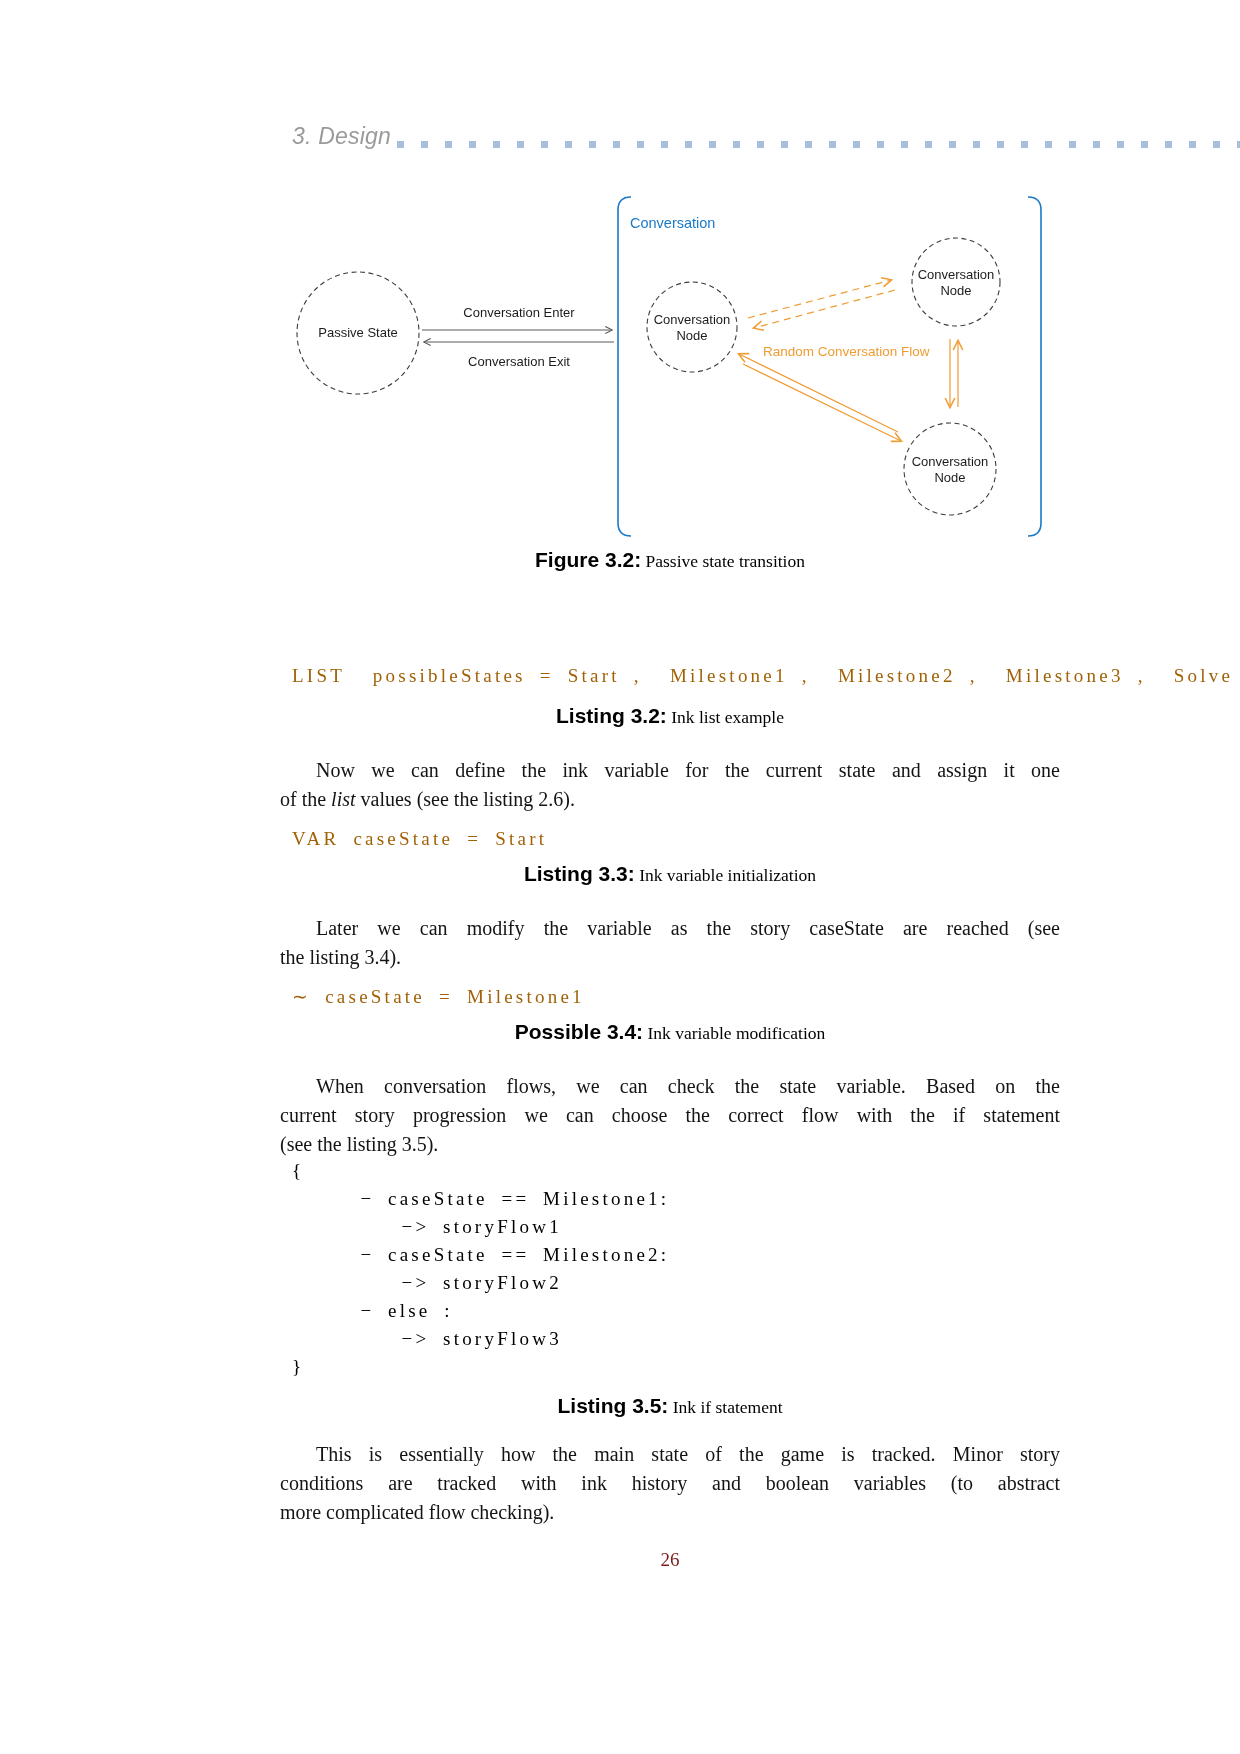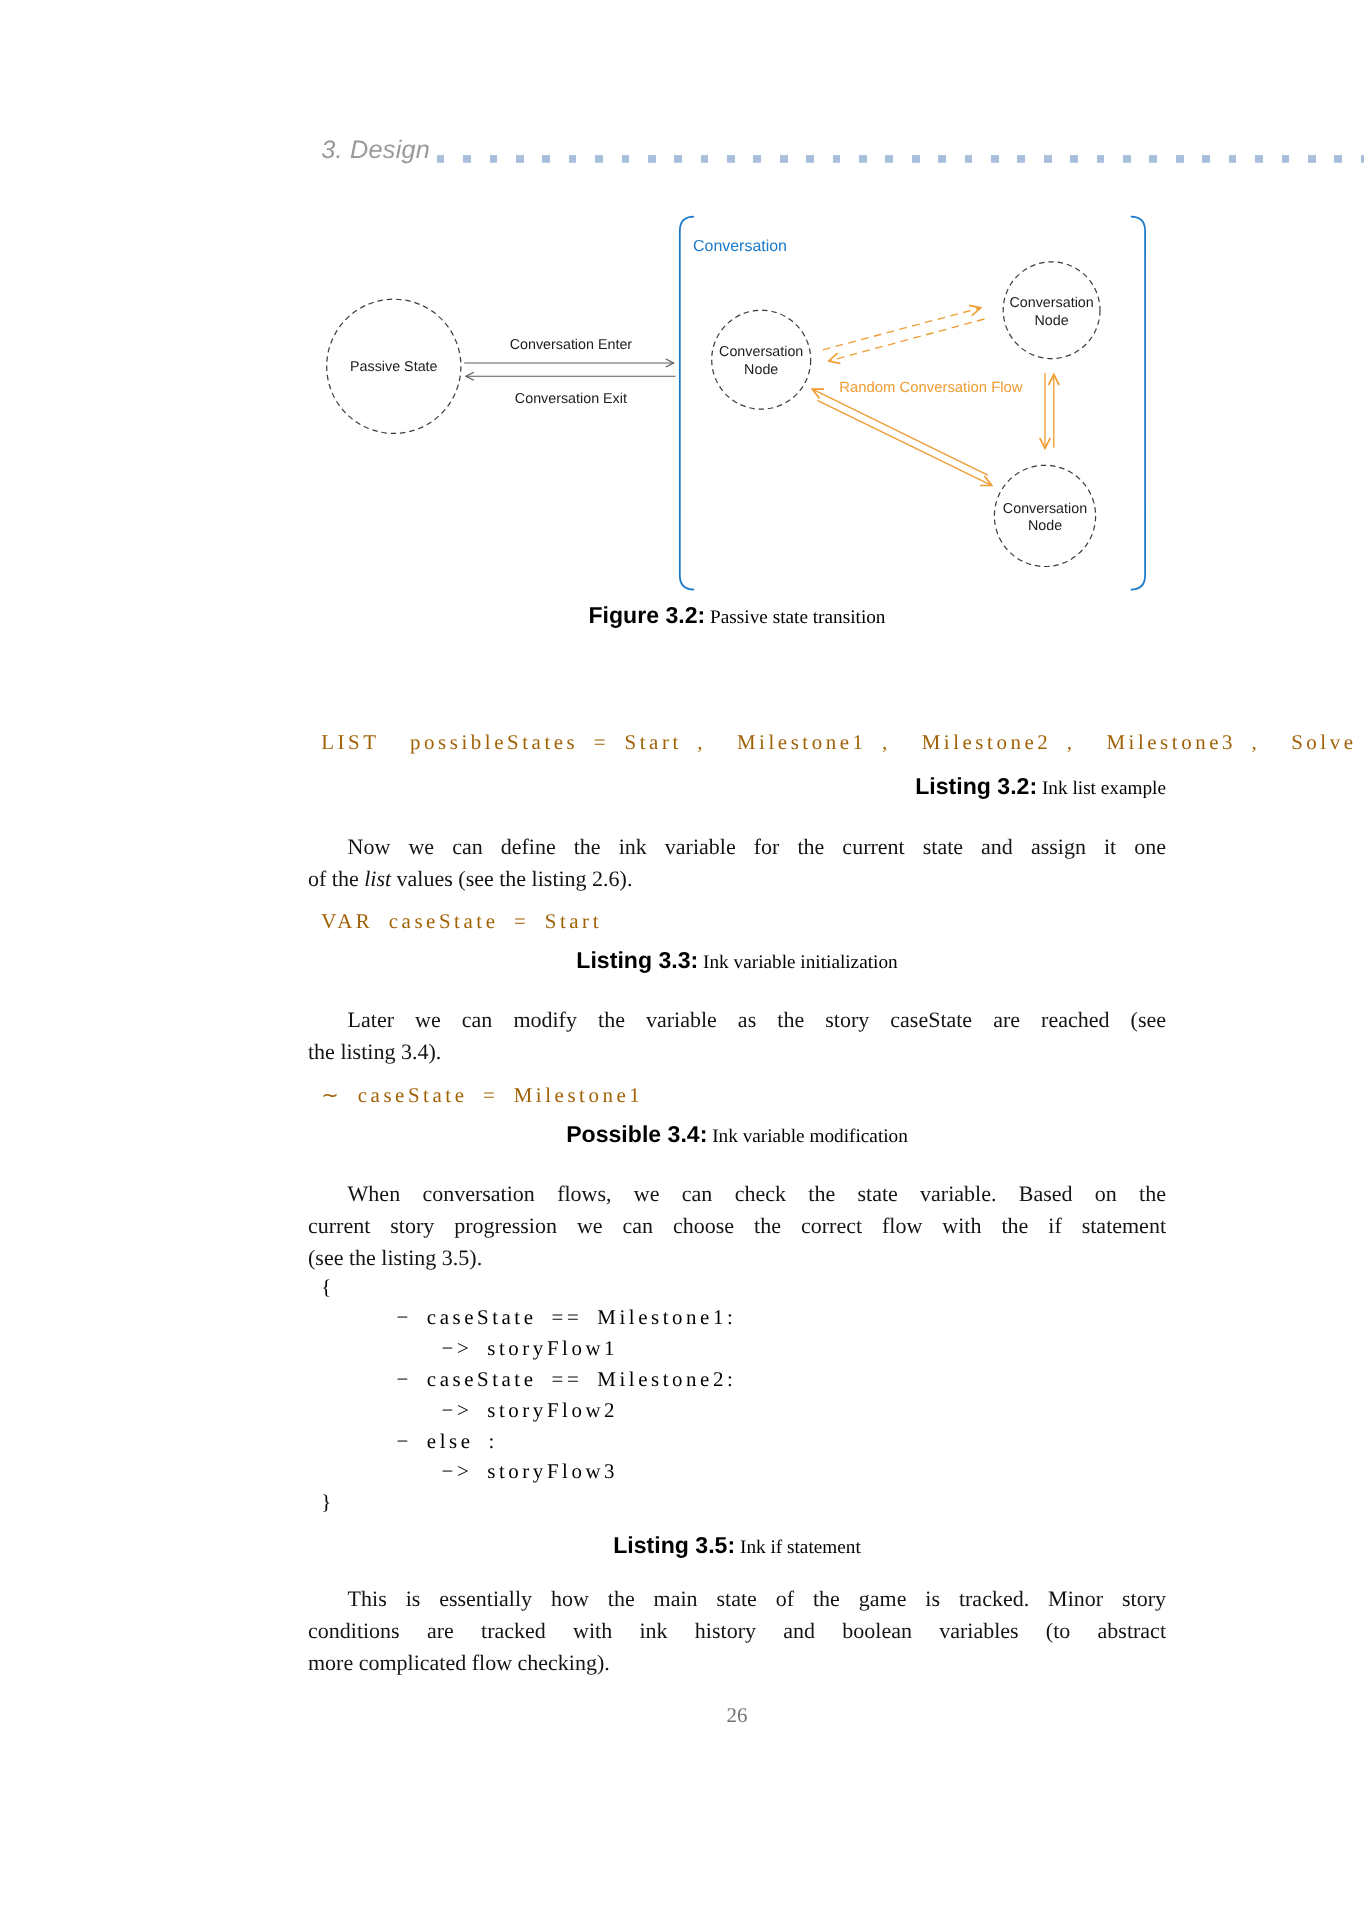--- a/index.html
+++ b/index.html
@@ -32,21 +32,21 @@
   .code{
     position:absolute;left:292px;right:0;
     font-family:"Liberation Serif",serif;font-size:19px;line-height:24px;
     letter-spacing:0.17em;word-spacing:0.32em;white-space:pre;overflow:hidden;color:#a16207;
   }
   pre.codeblock{
     position:absolute;left:292px;top:1157px;margin:0;
     font-family:"Liberation Serif",serif;font-size:19px;line-height:28px;
     letter-spacing:0.17em;word-spacing:0.30em;white-space:pre;color:#000;
   }
-  .page-num{position:absolute;left:280px;width:780px;top:1549px;text-align:center;font-size:19px;color:#737373;}
+  .page-num{position:absolute;left:280px;width:780px;top:1549px;text-align:center;font-size:19px;color:#7f1d1d;}
   
   .nlabel{font-family:"Liberation Sans",sans-serif;font-size:13px;fill:#1c1c1c;}
   .blabel{font-family:"Liberation Sans",sans-serif;font-size:14.5px;fill:#1a7ac9;}
   .olabel{font-family:"Liberation Sans",sans-serif;font-size:13.5px;fill:#ef9c33;}
 </style>
 </head>
 <body>
 
 <div id="page">
 
@@ -110,21 +110,21 @@
     <text class="olabel" x="513" y="171">Random Conversation Flow</text>
   </svg>
 
   <div class="fig-caption" style="top:548px;">
     <span class="cap-label">Figure 3.2:</span>
     <span>Passive state transition</span>
   </div>
 
 
   <div class="code" style="top:664px;">LIST  possibleStates = Start ,  Milestone1 ,  Milestone2 ,  Milestone3 ,  Solve</div>
-  <div class="lst-caption" style="top:704px;text-align:right;">
+  <div class="lst-caption" style="top:704px;">
     <span class="cap-label">Listing 3.2:</span>
     <span>Ink list example</span>
   </div>
 
   <div class="para" style="top:756px;">
     <div class="ind jline">Now we can define the ink variable for the current state and assign it one</div>
     <div><span>of the </span><i>list</i><span> values (see the listing 2.6).</span></div>
   </div>
 
   <div class="code" style="top:827px;">VAR caseState = Start</div>

